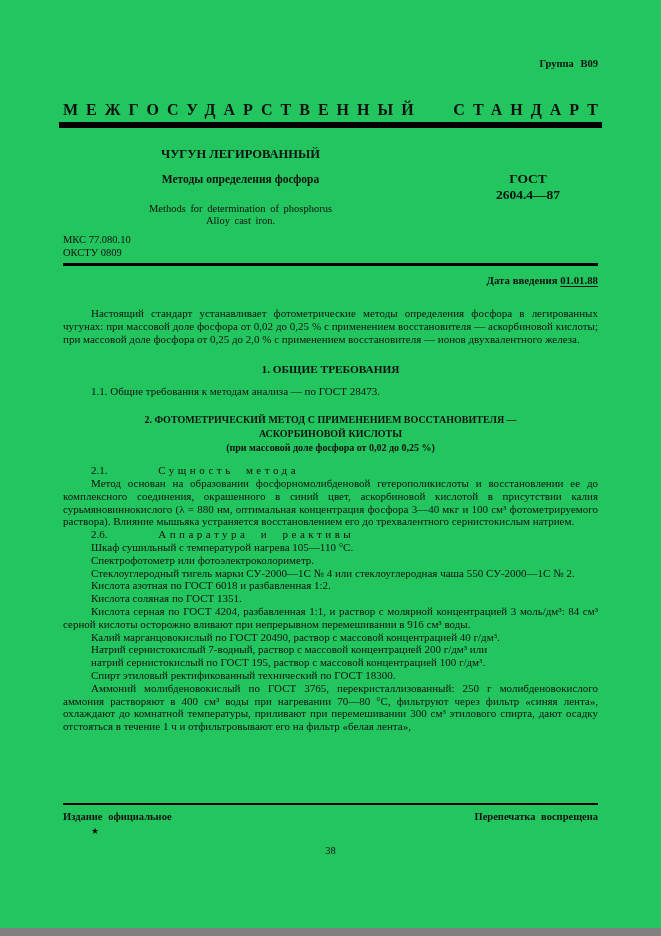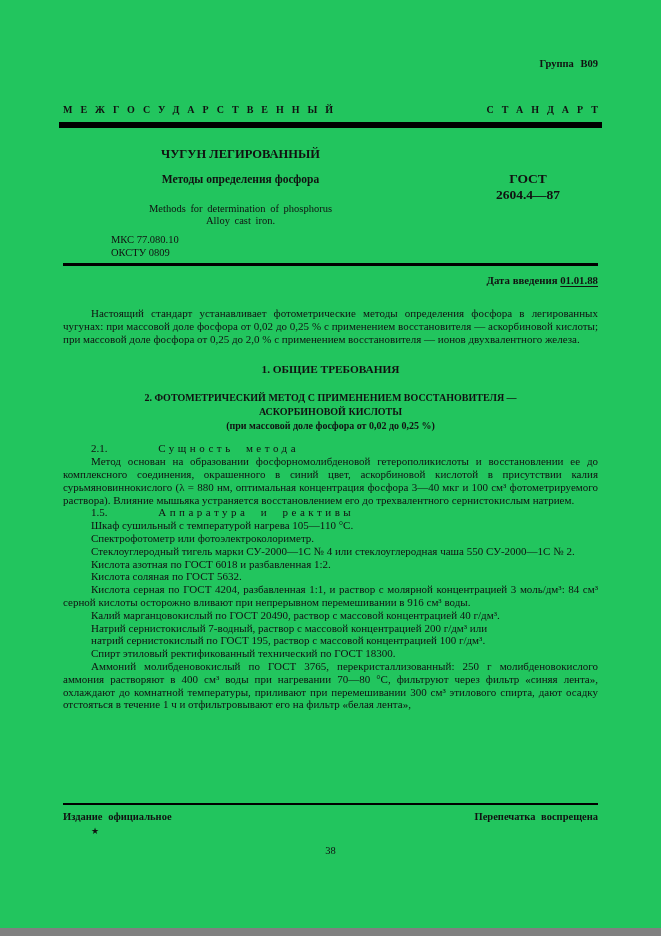--- a/index.html
+++ b/index.html
@@ -22,21 +22,21 @@
   .group-label {
     text-align: right;
     font-weight: bold;
     font-size: 10.5px;
     word-spacing: 4px;
   }
   .banner {
     display: flex;
     justify-content: space-between;
     font-weight: bold;
-    font-size: 10px;
+    font-size: 16px;
     margin-top: 33px;
     white-space: nowrap;
   }
   .banner .word { letter-spacing: 8px; }
   .banner .word:last-child { margin-right: -8px; }
   .rule-thick {
     height: 6px;
     background: #000;
     margin: 5px -4px 0 -4px;
   }
@@ -71,21 +71,21 @@
   }
   .designation {
     width: 140px;
     margin-left: auto;
     margin-top: 23px;
     text-align: center;
     font-weight: bold;
     font-size: 13.5px;
     line-height: 16.5px;
   }
-  .codes { margin-top: 7px; font-size: 10.5px; line-height: 12.5px; margin-left: 48px; }
+  .codes { margin-top: 7px; font-size: 10.5px; line-height: 12.5px; }
   .codes div { margin: 0; }
   .date-line {
     margin-top: 8px;
     text-align: right;
     font-weight: bold;
     font-size: 10.8px;
   }
   .date-line .date { text-decoration: underline; text-underline-offset: 2px; }
   .body-block { margin-top: 20px; }
   .para {
@@ -152,37 +152,38 @@
 
   <div class="date-line">
     <span>Дата введения</span>
     <span class="date">01.01.88</span>
   </div>
 
   <div class="body-block">
     <p class="para">Настоящий стандарт устанавливает фотометрические методы определения фосфора в легированных чугунах: при массовой доле фосфора от 0,02 до 0,25 % с применением восстановителя — аскорбиновой кислоты; при массовой доле фосфора от 0,25 до 2,0 % с применением восстановителя — ионов двухвалентного железа.</p>
 
     <p class="h-center">1. ОБЩИЕ ТРЕБОВАНИЯ</p>
+    <p class="para">1.1. Общие требования к методам анализа — по ГОСТ 28473.</p>
 
     <div class="h2-block">
       <p>2. ФОТОМЕТРИЧЕСКИЙ МЕТОД С ПРИМЕНЕНИЕМ ВОССТАНОВИТЕЛЯ —</p>
       <p>АСКОРБИНОВОЙ КИСЛОТЫ</p>
       <p>(при массовой доле фосфора от 0,02 до 0,25 %)</p>
     </div>
 
     <p class="para"><span>2.1.</span> <span class="sperren">Сущность метода</span></p>
     <p class="para">Метод основан на образовании фосфорномолибденовой гетерополикислоты и восстановлении ее до комплексного соединения, окрашенного в синий цвет, аскорбиновой кислотой в присутствии калия сурьмяновиннокислого (λ = 880 нм, оптимальная концентрация фосфора 3—40 мкг и 100 см³ фотометрируемого раствора). Влияние мышьяка устраняется восстановлением его до трехвалентного сернистокислым натрием.</p>
 
-    <p class="para"><span>1.5.</span> <span class="sperren">Аппаратура и реактивы</span></p>
+    <p class="para"><span>2.6.</span> <span class="sperren">Аппаратура и реактивы</span></p>
 
     <p class="para">Шкаф сушильный с температурой нагрева 105—110 °С.</p>
     <p class="para">Спектрофотометр или фотоэлектроколориметр.</p>
     <p class="para">Стеклоуглеродный тигель марки СУ-2000—1С № 4 или стеклоуглеродная чаша 550 СУ-2000—1С № 2.</p>
     <p class="para">Кислота азотная по ГОСТ 6018 и разбавленная 1:2.</p>
-    <p class="para">Кислота соляная по ГОСТ 5632.</p>
+    <p class="para">Кислота соляная по ГОСТ 1351.</p>
     <p class="para">Кислота серная по ГОСТ 4204, разбавленная 1:1, и раствор с молярной концентрацией 3 моль/дм³: 84 см³ серной кислоты осторожно вливают при непрерывном перемешивании в 916 см³ воды.</p>
     <p class="para">Калий марганцовокислый по ГОСТ 20490, раствор с массовой концентрацией 40 г/дм³.</p>
     <p class="para">Натрий сернистокислый 7-водный, раствор с массовой концентрацией 200 г/дм³ или</p>
     <p class="para">натрий сернистокислый по ГОСТ 195, раствор с массовой концентрацией 100 г/дм³.</p>
     <p class="para">Спирт этиловый ректификованный технический по ГОСТ 18300.</p>
     <p class="para">Аммоний молибденовокислый по ГОСТ 3765, перекристаллизованный: 250 г молибденовокислого аммония растворяют в 400 см³ воды при нагревании 70—80 °С, фильтруют через фильтр «синяя лента», охлаждают до комнатной температуры, приливают при перемешивании 300 см³ этилового спирта, дают осадку отстояться в течение 1 ч и отфильтровывают его на фильтр «белая лента»,</p>
   </div>
 
   <div class="footer">
     <div class="footer-rule"></div>

